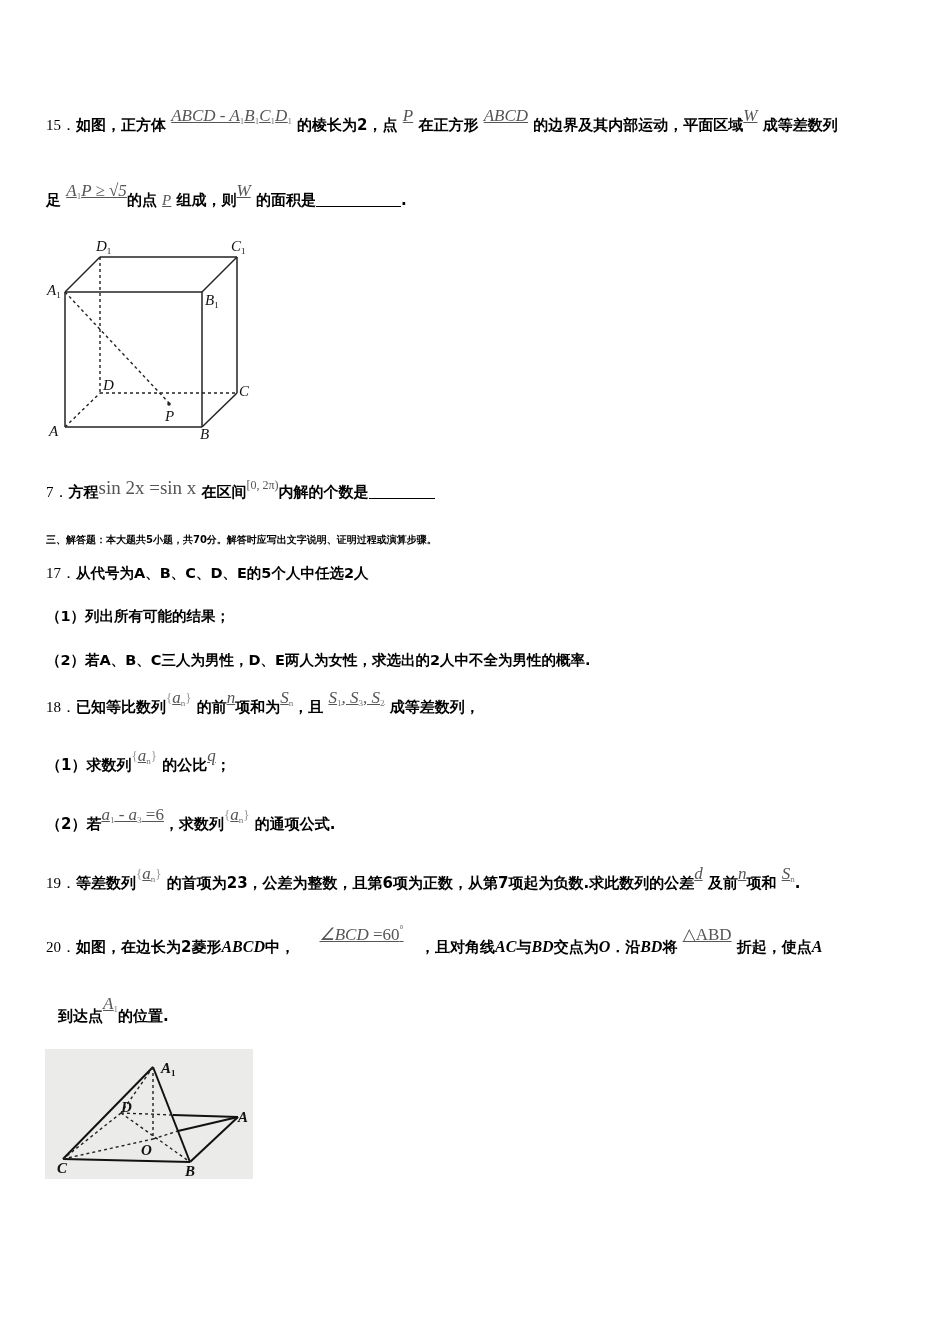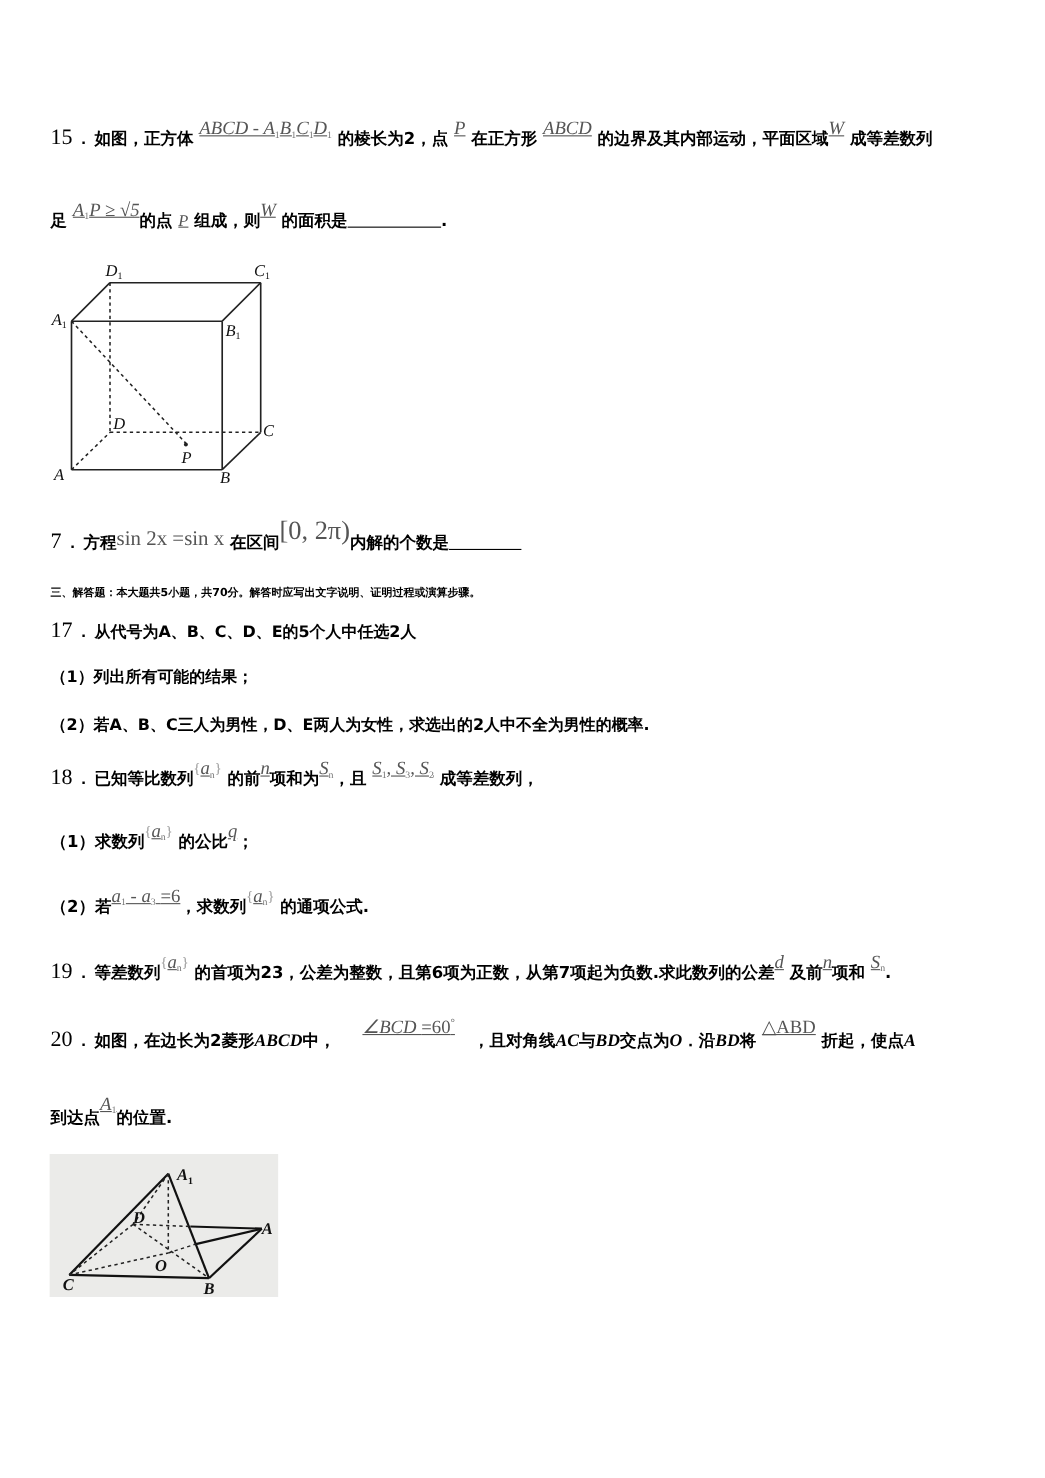--- a/index.html
+++ b/index.html
@@ -1,19 +1,19 @@
 <!DOCTYPE html>
 <html><head>
 <meta charset="utf-8">
 <style>
   html, body { margin:0; padding:0; background:#ffffff; }
   body { width:950px; height:1344px; position:relative; overflow:hidden;
          font-family: "DejaVu Sans", "Liberation Sans", sans-serif; color:#000; }
   .line { position:absolute; left:46px; white-space:nowrap; font-size:15px; font-weight:bold; line-height:20px; }
-  .num { font-family:"Liberation Serif", serif; font-weight:normal; font-size:20px; }
+  .num { font-family:"Liberation Serif", serif; font-weight:normal; font-size:15px; }
   .m { font-family:"Liberation Serif", serif; font-style:italic; font-weight:normal; color:#555; font-size:17px; position:relative;text-decoration:underline; }
   .m.up { top:-9px; }
   .m.up2 { top:-12px; }
   .mn { font-family:"Liberation Serif", serif; font-style:normal; font-weight:normal; color:#555; }
   sub.s { font-size:9px; font-style:normal; color:#777; vertical-align:-3px; }
   .bi { font-family:"Liberation Serif", serif; font-style:italic; font-weight:bold; font-size:16px; }
   .blank { display:inline-block; border-bottom:1.5px solid #000; height:16px; vertical-align:-2px; }
   .brace { font-family:"Liberation Serif", serif; color:#999; font-weight:normal; font-size:13px; position:relative; top:-10px; }
   .fig { position:absolute; }
 </style>
@@ -66,21 +66,21 @@
     <text x="59" y="157">D</text>
     <text x="195" y="163">C</text>
     <text x="121" y="188">P</text>
     <text x="5" y="203">A</text>
     <text x="156" y="206">B</text>
   </g>
 </svg>
 
 <div class="line" style="top:481px;">
   <span class="num">7．</span><span>方程</span><span class="mn" style="font-size:19px; position:relative; top:-3px;">sin 2x =sin x</span>
-  <span>在区间</span><span class="mn" style="font-size:24px; position:relative; top:-8px;">[0, 2π)</span><span>内解的个数是</span><span class="blank" style="width:66px;"></span>
+  <span>在区间</span><span class="mn" style="font-size:12px; position:relative; top:-8px;">[0, 2π)</span><span>内解的个数是</span><span class="blank" style="width:66px;"></span>
 </div>
 
 <div class="line" style="top:530px; font-weight:bold; font-size:10px;">三、解答题：本大题共5小题，共70分。解答时应写出文字说明、证明过程或演算步骤。</div>
 
 <div class="line" style="top:563px; font-size:14.5px;">
   <span class="num">17．</span><span>从代号为A、B、C、D、E的5个人中任选2人</span>
 </div>
 <div class="line" style="top:606px; font-size:14.5px;">（1）列出所有可能的结果；</div>
 <div class="line" style="top:650px; font-size:14.5px;">（2）若A、B、C三人为男性，D、E两人为女性，求选出的2人中不全为男性的概率.</div>
 
@@ -108,21 +108,21 @@
 
 <div class="line" style="top:932px;">
   <span class="num">20．</span><span>如图，在边长为2菱形</span><span class="bi">ABCD</span><span>中，</span>
   <span style="display:inline-block; width:14px;"></span>
   <span class="m up2">∠BCD <span class="mn">=60<sup style="font-size:10px;">°</sup></span></span>
   <span style="display:inline-block; width:6px;"></span>
   <span>，且对角线</span><span class="bi">AC</span><span>与</span><span class="bi">BD</span><span>交点为</span><span class="bi">O</span><span>．沿</span><span class="bi">BD</span><span>将</span>
   <span class="m up2" style="font-style:normal;">△ABD</span>
   <span>折起，使点</span><span class="bi">A</span>
 </div>
-<div class="line" style="top:1006px;">
+<div class="line" style="top:1006px;margin-left:12px;">
   <span>到达点</span><span class="m up2">A<sub class="s">1</sub></span><span>的位置.</span>
 </div>
 
 <svg class="fig" style="left:45px; top:1049px;" width="208" height="130" viewBox="0 0 208 130">
   <rect x="0" y="0" width="208" height="130" fill="#e6e6e4"></rect>
   <rect x="0" y="0" width="208" height="130" fill="#efefed" opacity="0.6"></rect>
   <g stroke="#111" stroke-width="2" fill="none">
     <line x1="108" y1="18" x2="18" y2="110"></line>
     <line x1="108" y1="18" x2="145" y2="113"></line>
     <line x1="18" y1="110" x2="145" y2="113"></line>

